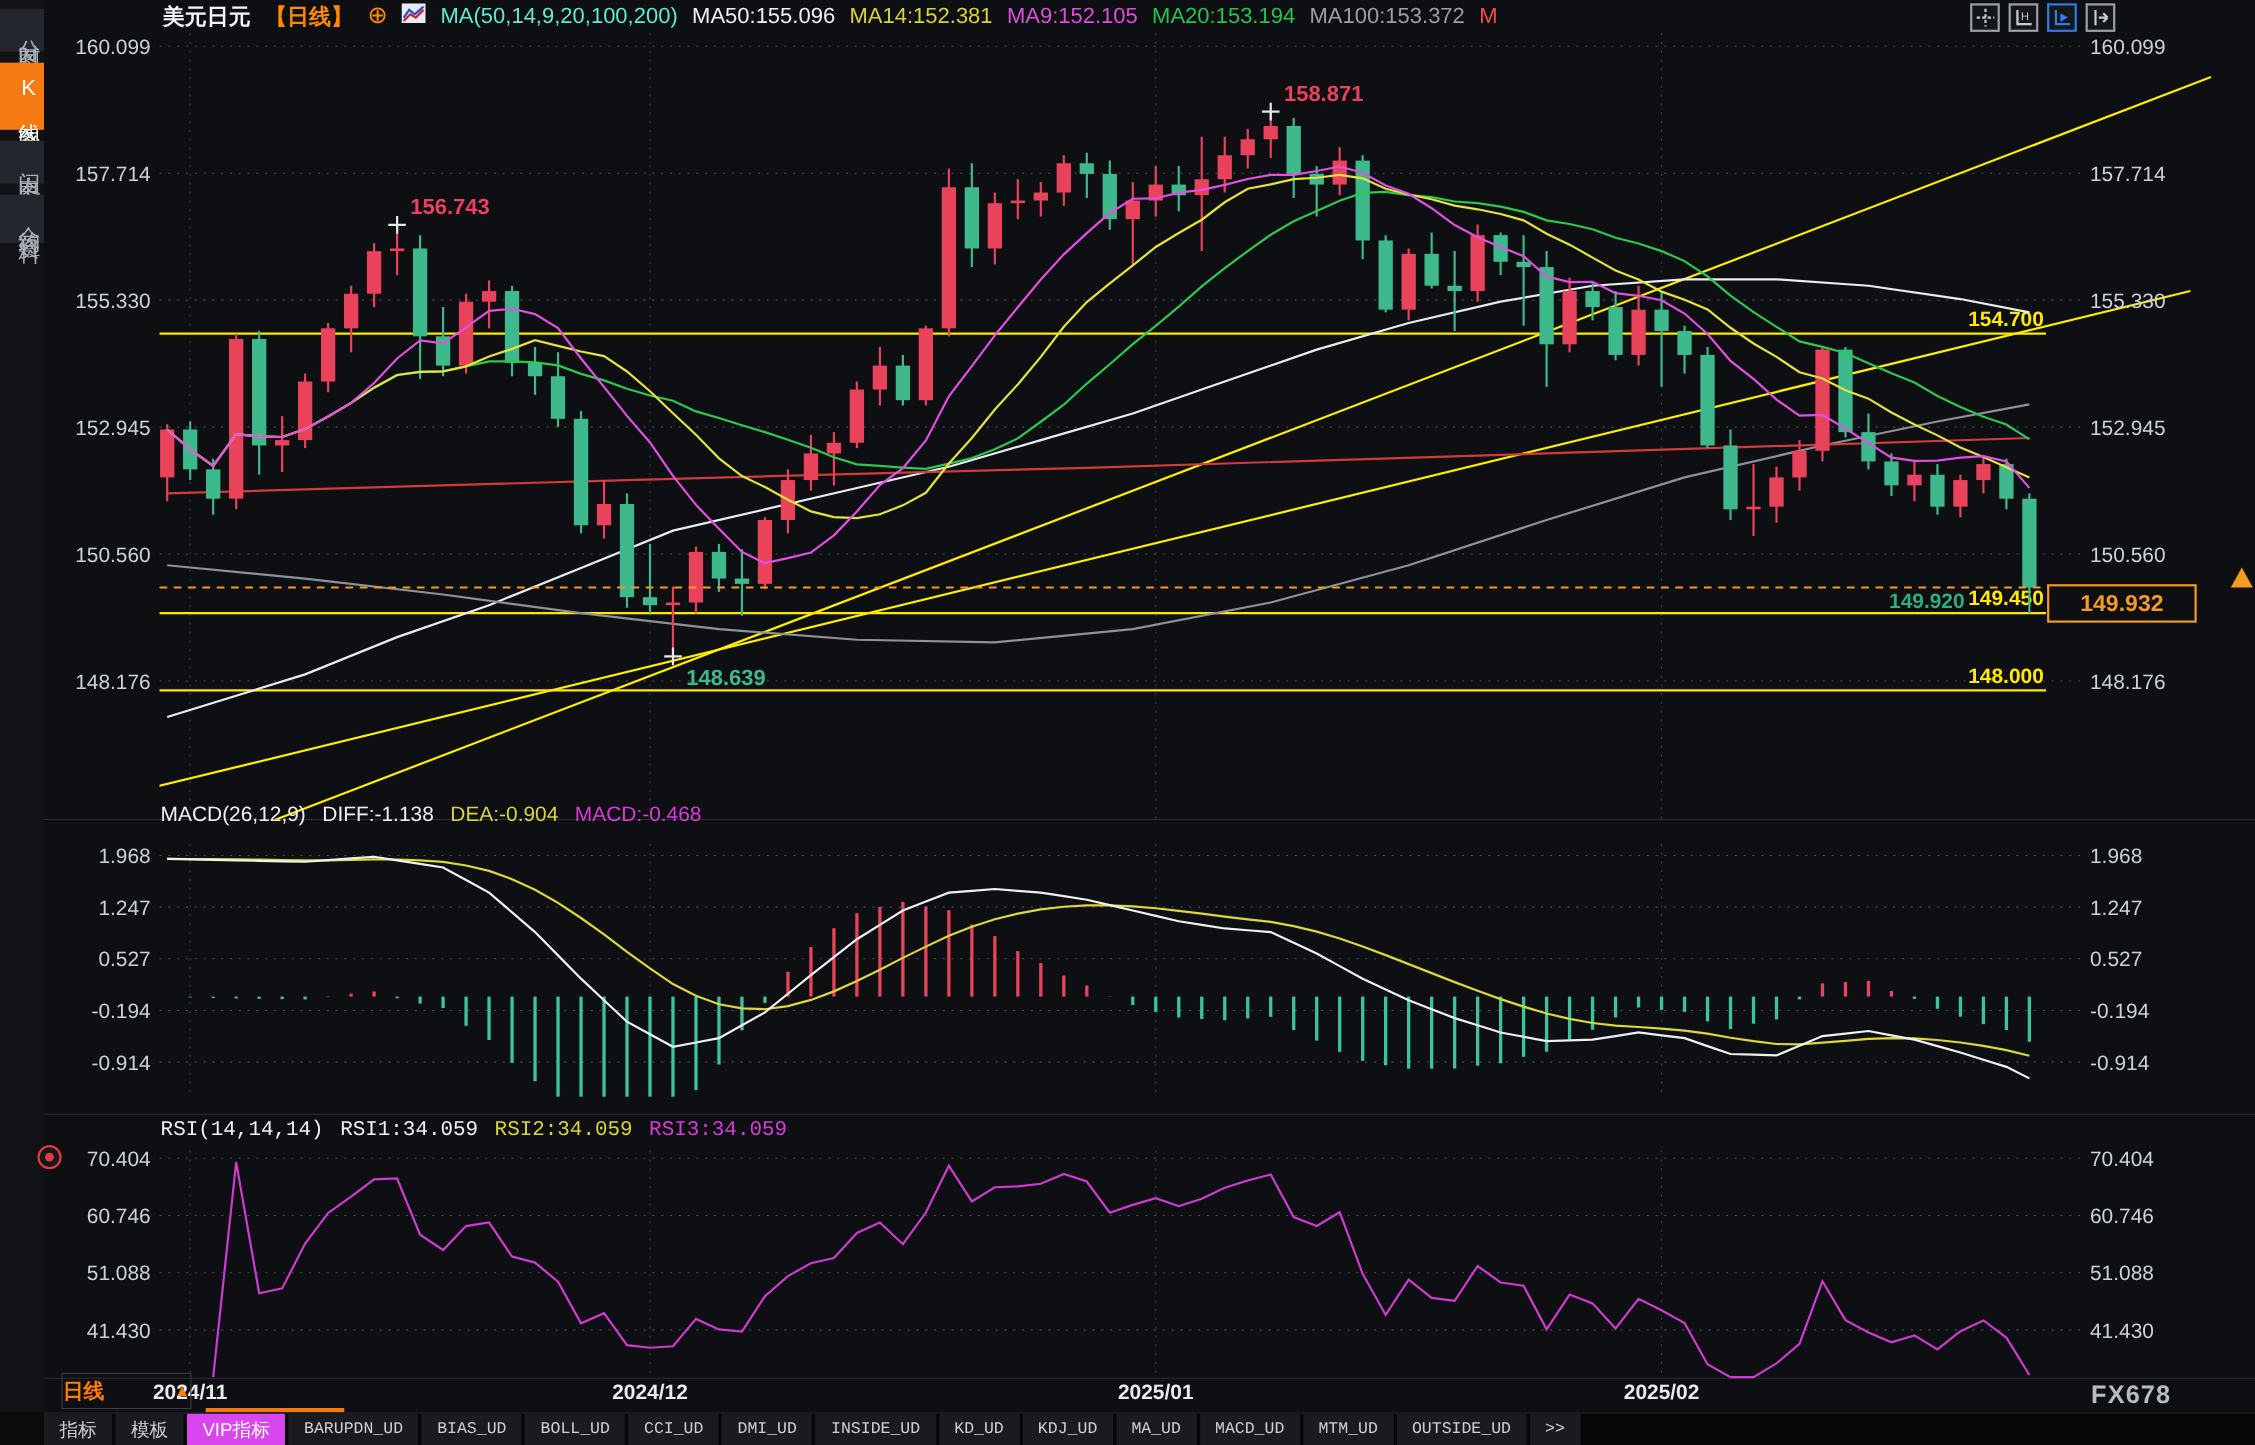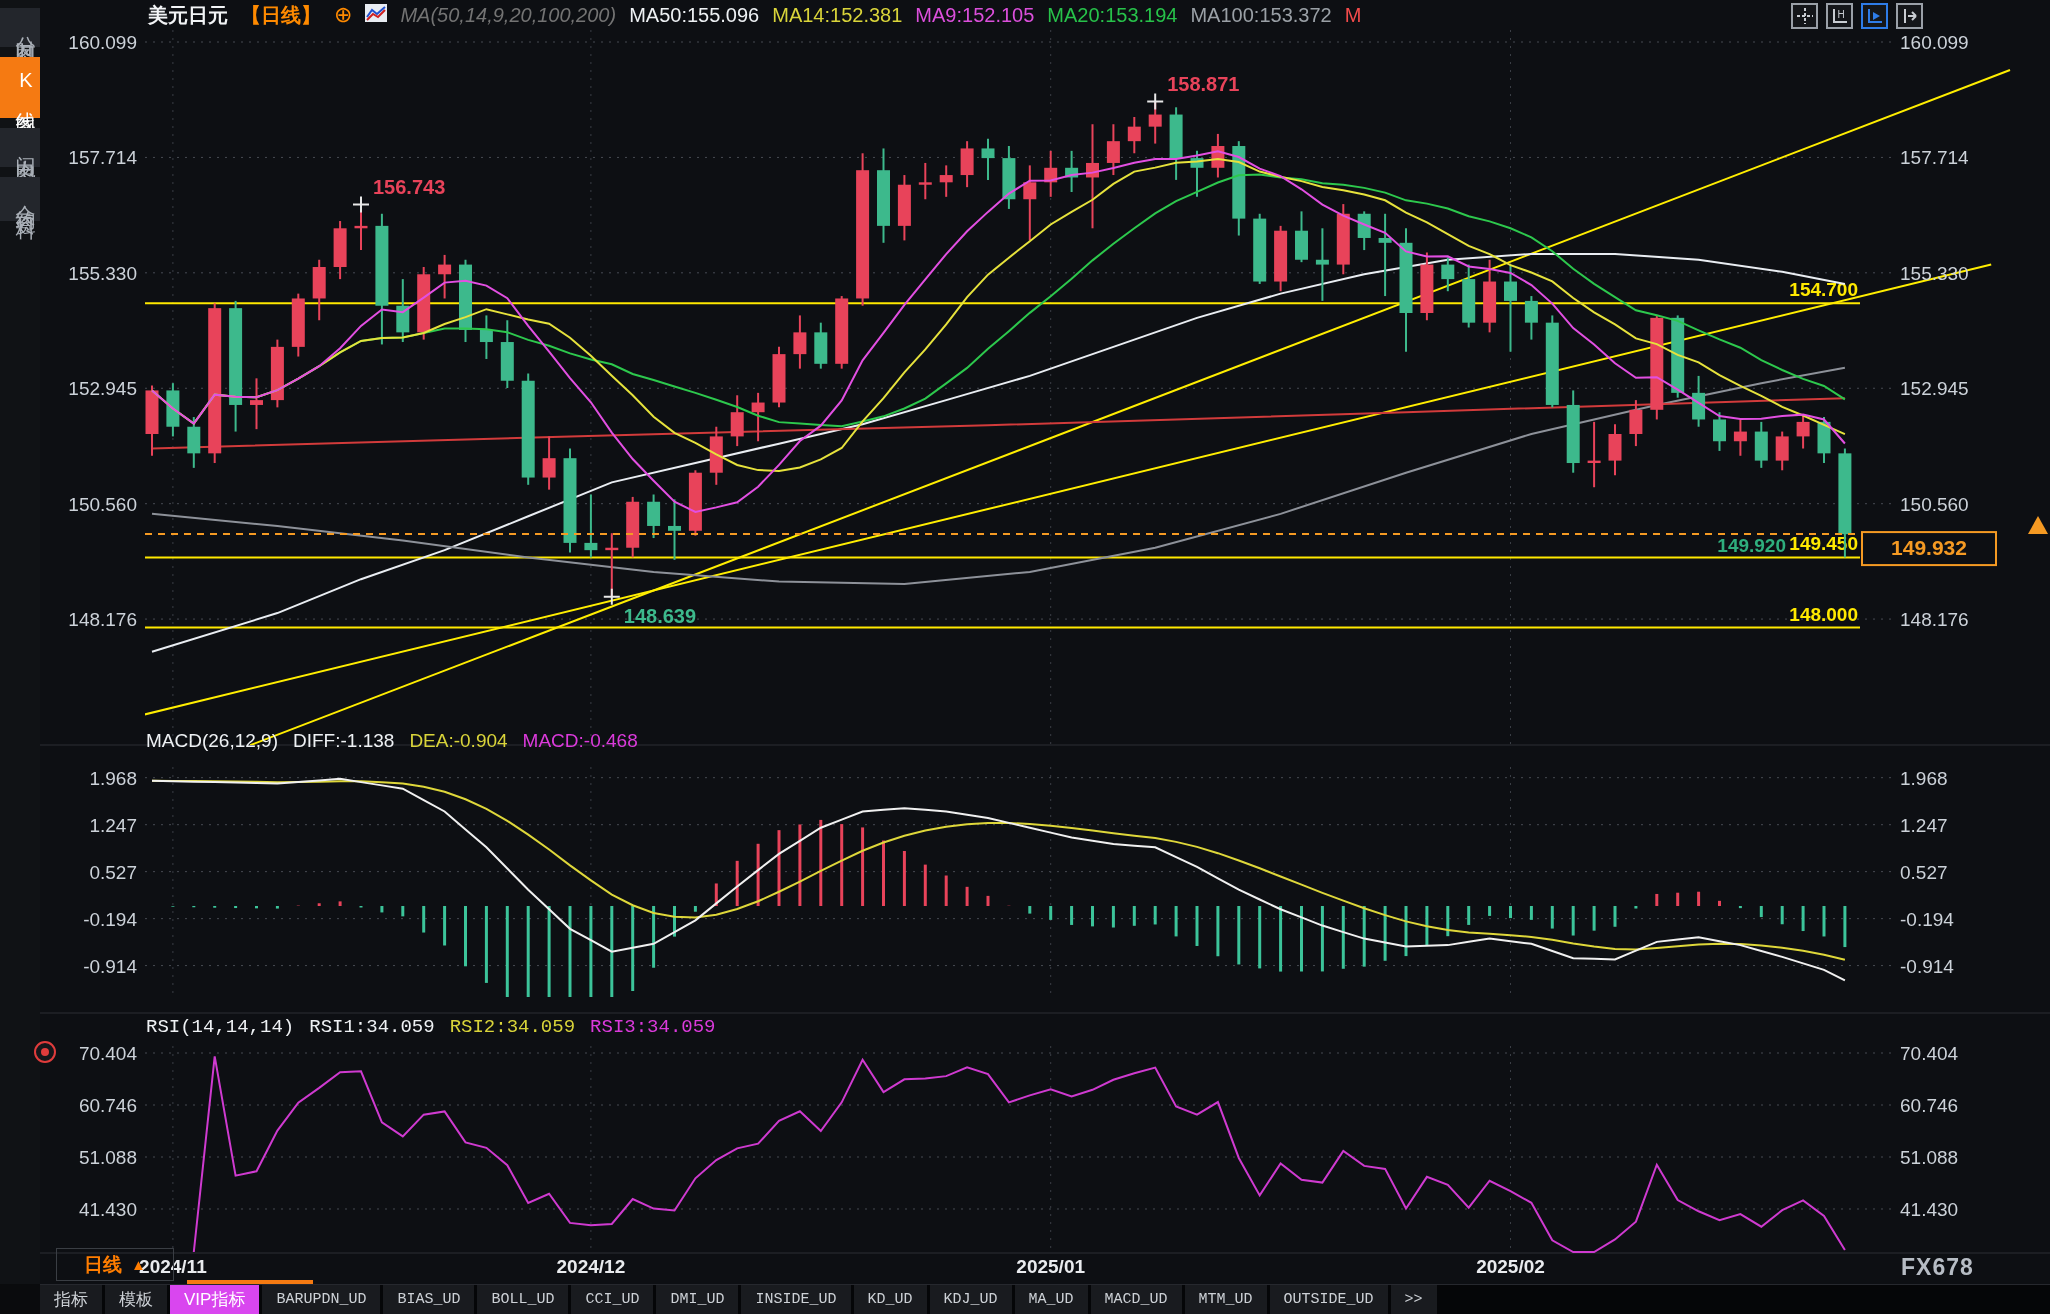--- a/index.html
+++ b/index.html
@@ -19,21 +19,21 @@
   .icons{position:absolute;left:1791px;top:3px;display:flex;gap:8px;z-index:5;}
   .icon-btn{width:27px;height:26px;border:2px solid #9aa0a8;box-sizing:border-box;display:flex;
             align-items:center;justify-content:center;background:#14161a;cursor:pointer;}
   .icon-btn.active{border-color:#2e7ce8;}
   
   .subhdr{position:absolute;left:146px;display:flex;gap:15px;font-size:19px;z-index:5;white-space:nowrap;}
   
   .dlabel{position:absolute;top:1256px;transform:translateX(-50%);color:#e9ebee;font-size:19px;font-weight:bold;z-index:5;}
   
   .tf-box{position:absolute;left:56px;top:1248px;width:118px;height:33px;border:1px solid #3a3e44;
-          color:#ff7d00;font-size:19px;font-weight:bold;display:flex;align-items:center;justify-content:center;
+          color:#ff7d00;font-size:19px;font-weight:bold;display:flex;align-items:center;justify-content:space-between;
           gap:9px;box-sizing:border-box;cursor:pointer;z-index:5;}
   .tf-box .tri{color:#ff7d00;font-size:15px;}
   .thumb{position:absolute;left:187px;top:1280px;width:126px;height:4px;background:#f57a12;z-index:5;}
   
   .toolbar{position:absolute;left:40px;right:0;top:1284px;height:30px;background:#050608;display:flex;
            border-top:1px solid #26282e;box-sizing:border-box;overflow:hidden;z-index:6;}
   .tab{height:100%;display:flex;align-items:center;padding:0 14px;margin-right:3px;background:#191b1f;
        color:#cdd1d6;cursor:pointer;white-space:nowrap;}
   .tab.cn{font-size:17px;}
   .tab.ud{font-family:Liberation Mono, monospace;font-size:15px;}
@@ -439,21 +439,21 @@
 
   <div class="hdr" id="hdr">
       <span style="color: rgb(242, 244, 246); font-weight: bold;">美元日元</span>
       <span style="color: rgb(255, 138, 0); font-weight: bold;">【日线】</span>
       <span><span style="color:#ff8a00;font-size:22px;line-height:1;">⊕</span></span>
       <span><svg width="22" height="18">
           <rect x="0" y="0" width="22" height="18" fill="#e8ecf2"></rect>
           <polyline points="2,13 7,6 12,10 20,3" stroke="#2050d0" stroke-width="2" fill="none"></polyline>
           <polyline points="2,16 8,10 13,13 20,6" stroke="#d02020" stroke-width="2" fill="none"></polyline>
         </svg></span>
-      <span style="color: #737373; font-style: italic;">MA(50,14,9,20,100,200)</span>
+      <span style="color: #5eead4;">MA(50,14,9,20,100,200)</span>
       <span style="color: rgb(238, 241, 244);">MA50:155.096</span>
       <span style="color: rgb(217, 212, 58);">MA14:152.381</span>
       <span style="color: rgb(219, 79, 219);">MA9:152.105</span>
       <span style="color: rgb(39, 194, 74);">MA20:153.194</span>
       <span style="color: rgb(154, 160, 166);">MA100:153.372</span>
       <span style="color: rgb(242, 75, 75);">M</span>
     </div>
 
   <div class="icons">
     <div class="icon-btn">

